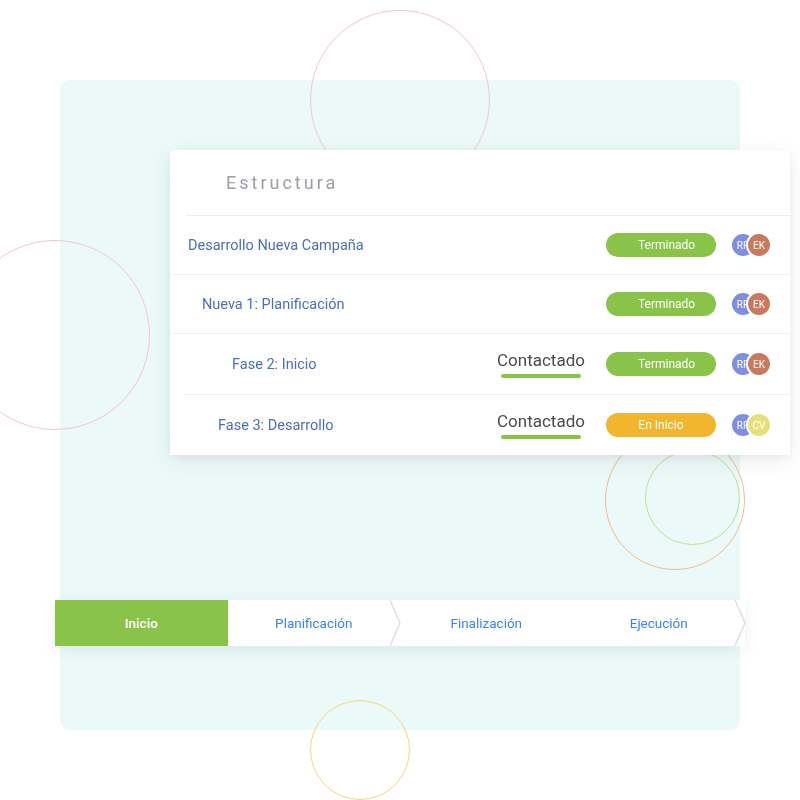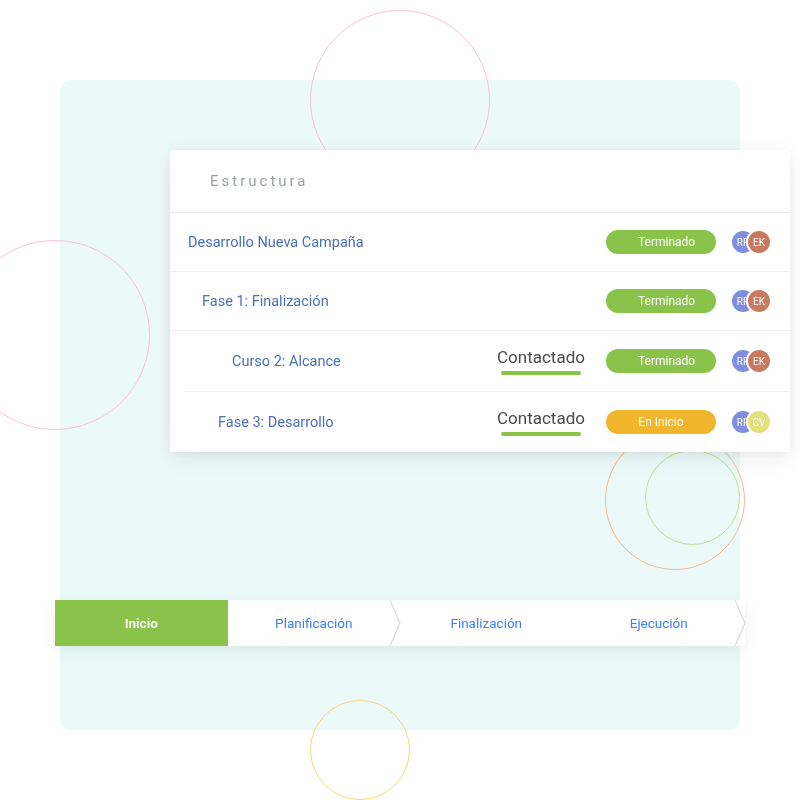--- a/index.html
+++ b/index.html
@@ -58,23 +58,24 @@
     width: 620px;
     background: #fff;
     border-radius: 4px;
     box-shadow: 0 6px 25px rgba(0,0,0,0.08), 0 2px 6px rgba(0,0,0,0.04);
     overflow: visible;
   }
   .card-header {
     padding: 22px 40px;
     letter-spacing: 3px;
     color: #9aa0a6;
-    font-size: 15px;
+    font-size: 18px;
     font-weight: 400;
     border-bottom: 1px solid #eee;
+    margin-left: 16px;
   }
   .row {
     display: flex;
     align-items: center;
     padding: 16px 18px 16px 18px;
     border-bottom: 1px solid #f0f0f0;
     background: #fff;
     position: relative;
   }
   .row:last-child { border-bottom: none; }
@@ -199,32 +200,32 @@
     <div class="status-col">
       <span class="status-pill pill-green">Terminado</span>
     </div>
     <div class="avatars">
       <div class="avatar av-blue">RR</div>
       <div class="avatar av-brown">EK</div>
     </div>
   </div>
 
   <div class="row indent-1">
-    <div class="row-title">Fase 1: Finalización</div>
+    <div class="row-title">Nueva 1: Planificación</div>
     <div class="status-col">
       <span class="status-pill pill-green">Terminado</span>
     </div>
     <div class="avatars">
       <div class="avatar av-blue">RR</div>
       <div class="avatar av-brown">EK</div>
     </div>
   </div>
 
   <div class="row indent-2 offset">
-    <div class="row-title">Curso 2: Alcance</div>
+    <div class="row-title">Fase 2: Inicio</div>
     <div class="contact-col">
       <div class="contact-label">Contactado</div>
       <div class="contact-bar"></div>
     </div>
     <div class="status-col">
       <span class="status-pill pill-green">Terminado</span>
     </div>
     <div class="avatars">
       <div class="avatar av-blue">RR</div>
       <div class="avatar av-brown">EK</div>

